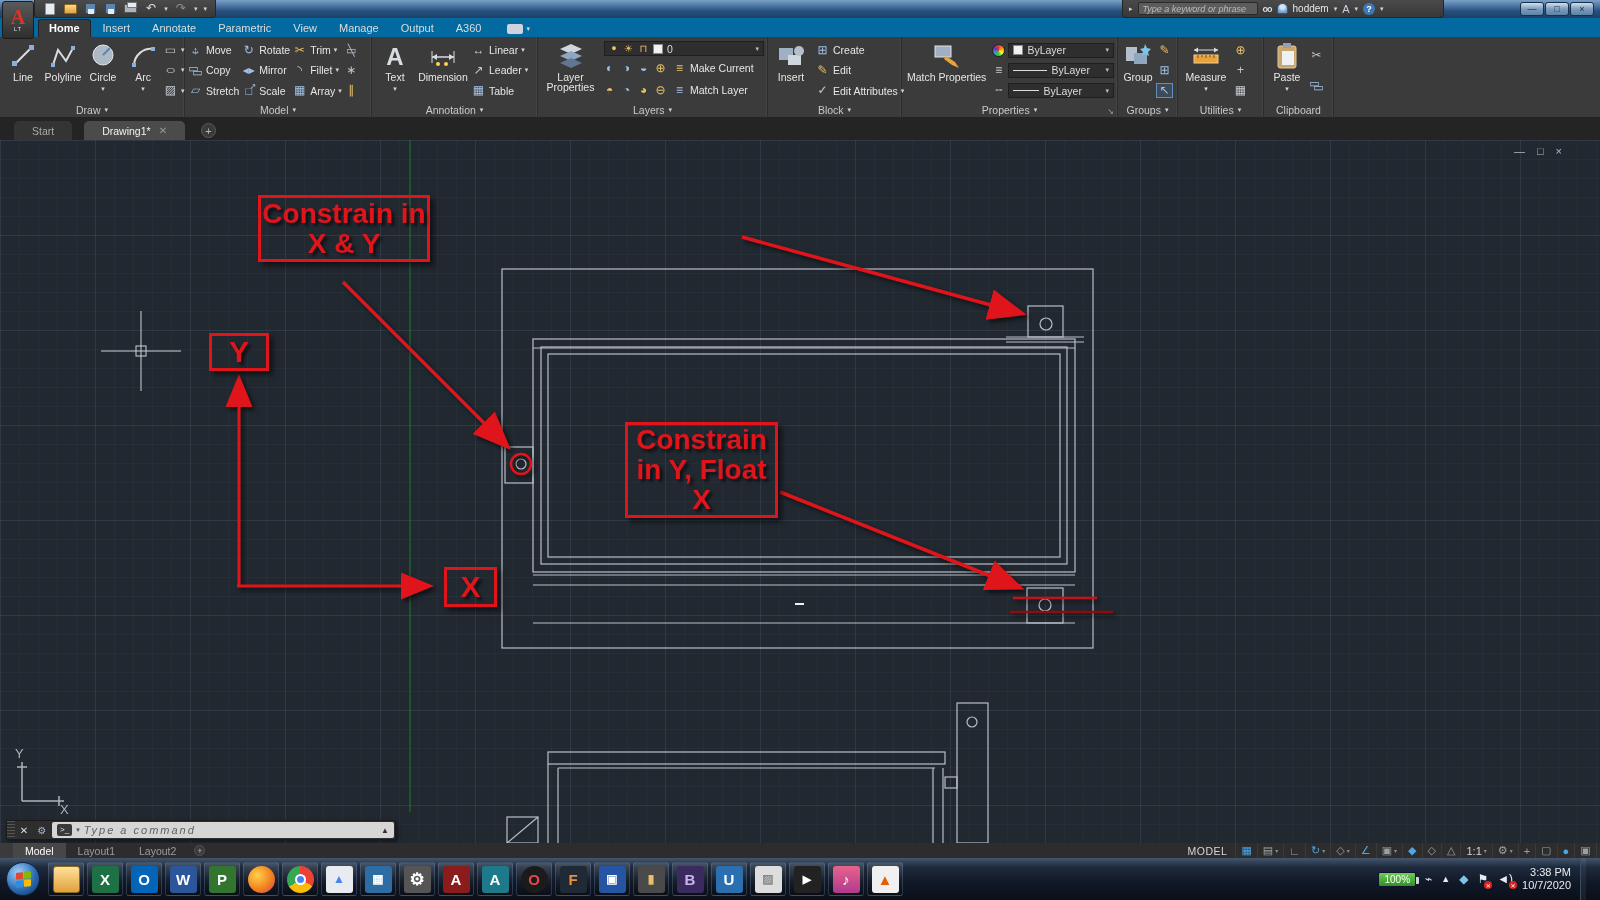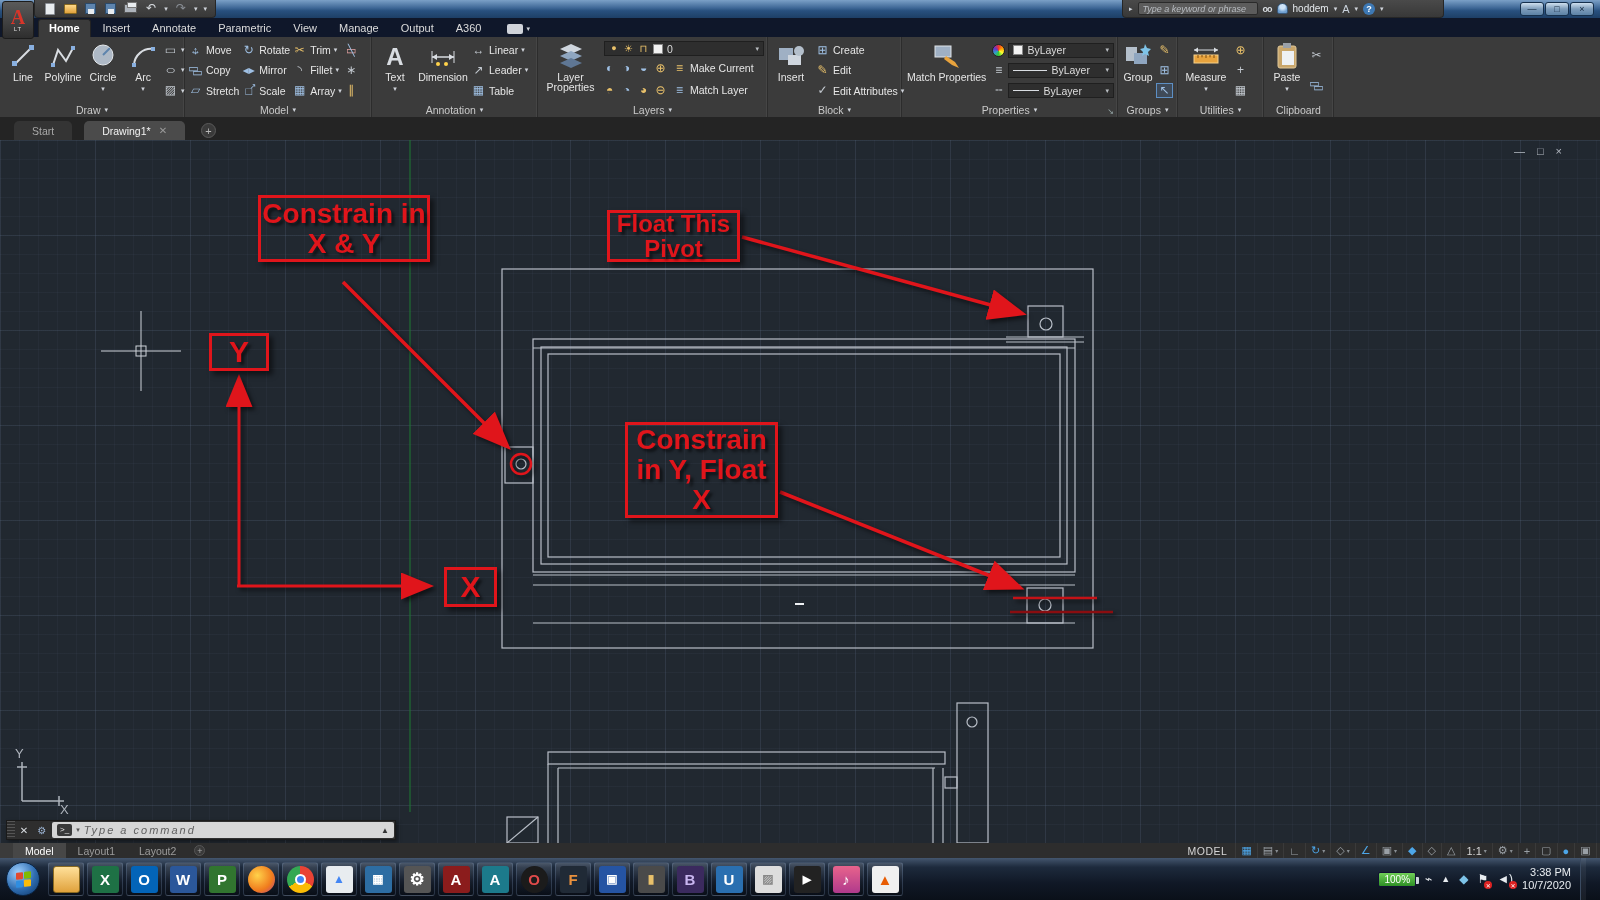--- a/index.html
+++ b/index.html
@@ -35,21 +35,21 @@
   .ic-user{width:11px;height:11px;border-radius:50% 50% 2px 2px;background:radial-gradient(circle at 50% 30%,#cfe4f8 30%,#6f9fd0 70%);border:1px solid #3a5a7c}
   .ic-help{width:12px;height:12px;border-radius:50%;background:#3d78b4;color:#fff;font-size:9px;font-weight:bold;
     display:flex;align-items:center;justify-content:center}
   .username{color:#e4e8ec;font-size:10px}
   .winbtns{position:absolute;right:6px;top:2px;display:flex;gap:1px}
   .wbtn{width:24px;height:14px;border:1px solid #16304c;border-radius:3px;
     background:linear-gradient(#cfe0ef,#7d9cba 50%,#5d83a6);color:#142a40;font-size:9px;
     display:flex;align-items:center;justify-content:center;line-height:10px}
 
   
-  .tabrow{position:absolute;left:0;top:18px;width:1600px;height:19px;background:#0f172a;
+  .tabrow{position:absolute;left:0;top:18px;width:1600px;height:19px;background:#0369a1;
     display:flex;align-items:flex-end;padding-left:38px;gap:2px}
   .rtab{padding:2px 10px 3px;font-size:11px;color:#dcdcdc;border-radius:3px 3px 0 0}
   .rtab.active{background:#3b3b3b;color:#fff;font-weight:bold;border:1px solid #232323;border-bottom:none}
   .rtab-extra{display:flex;align-items:center;gap:3px;margin-left:14px;padding-bottom:3px}
   .camicon{width:16px;height:10px;background:#cfd3da;border-radius:2px}
 
   
   .ribbon{position:absolute;left:0;top:37px;width:1600px;height:80px;background:#3b3b3b;display:flex}
   .pnl{height:80px;border-right:1px solid #2c2c2c;box-shadow:inset -1px 0 0 #454545;
     display:flex;flex-direction:column}
@@ -714,22 +714,20 @@
         <line x1="22" y1="661" x2="64" y2="661"></line>
         <line x1="17" y1="627" x2="27" y2="627"></line>
         <line x1="59" y1="656" x2="59" y2="666"></line>
       </g>
       <text x="15" y="618" fill="#aeb4bc" font-size="13">Y</text>
       <text x="60" y="674" fill="#aeb4bc" font-size="13">X</text>
     </svg>
 
     <div class="redlabel" style="left:258px;top:55px;width:172px;height:67px;font-size:28px">Constrain in
 X &amp; Y</div>
-    <div class="redlabel" style="left:607px;top:70px;width:133px;height:52px;font-size:24px">Float This
-Pivot</div>
     <div class="redlabel" style="left:625px;top:282px;width:153px;height:96px;font-size:28px">Constrain
 in Y, Float
 X</div>
     <div class="redlabel" style="left:209px;top:193px;width:60px;height:38px;font-size:30px">Y</div>
     <div class="redlabel" style="left:444px;top:427px;width:53px;height:40px;font-size:30px">X</div>
 
     <div class="canvas-winbtns">
       <span>—</span>
       <span>□</span>
       <span>×</span>

